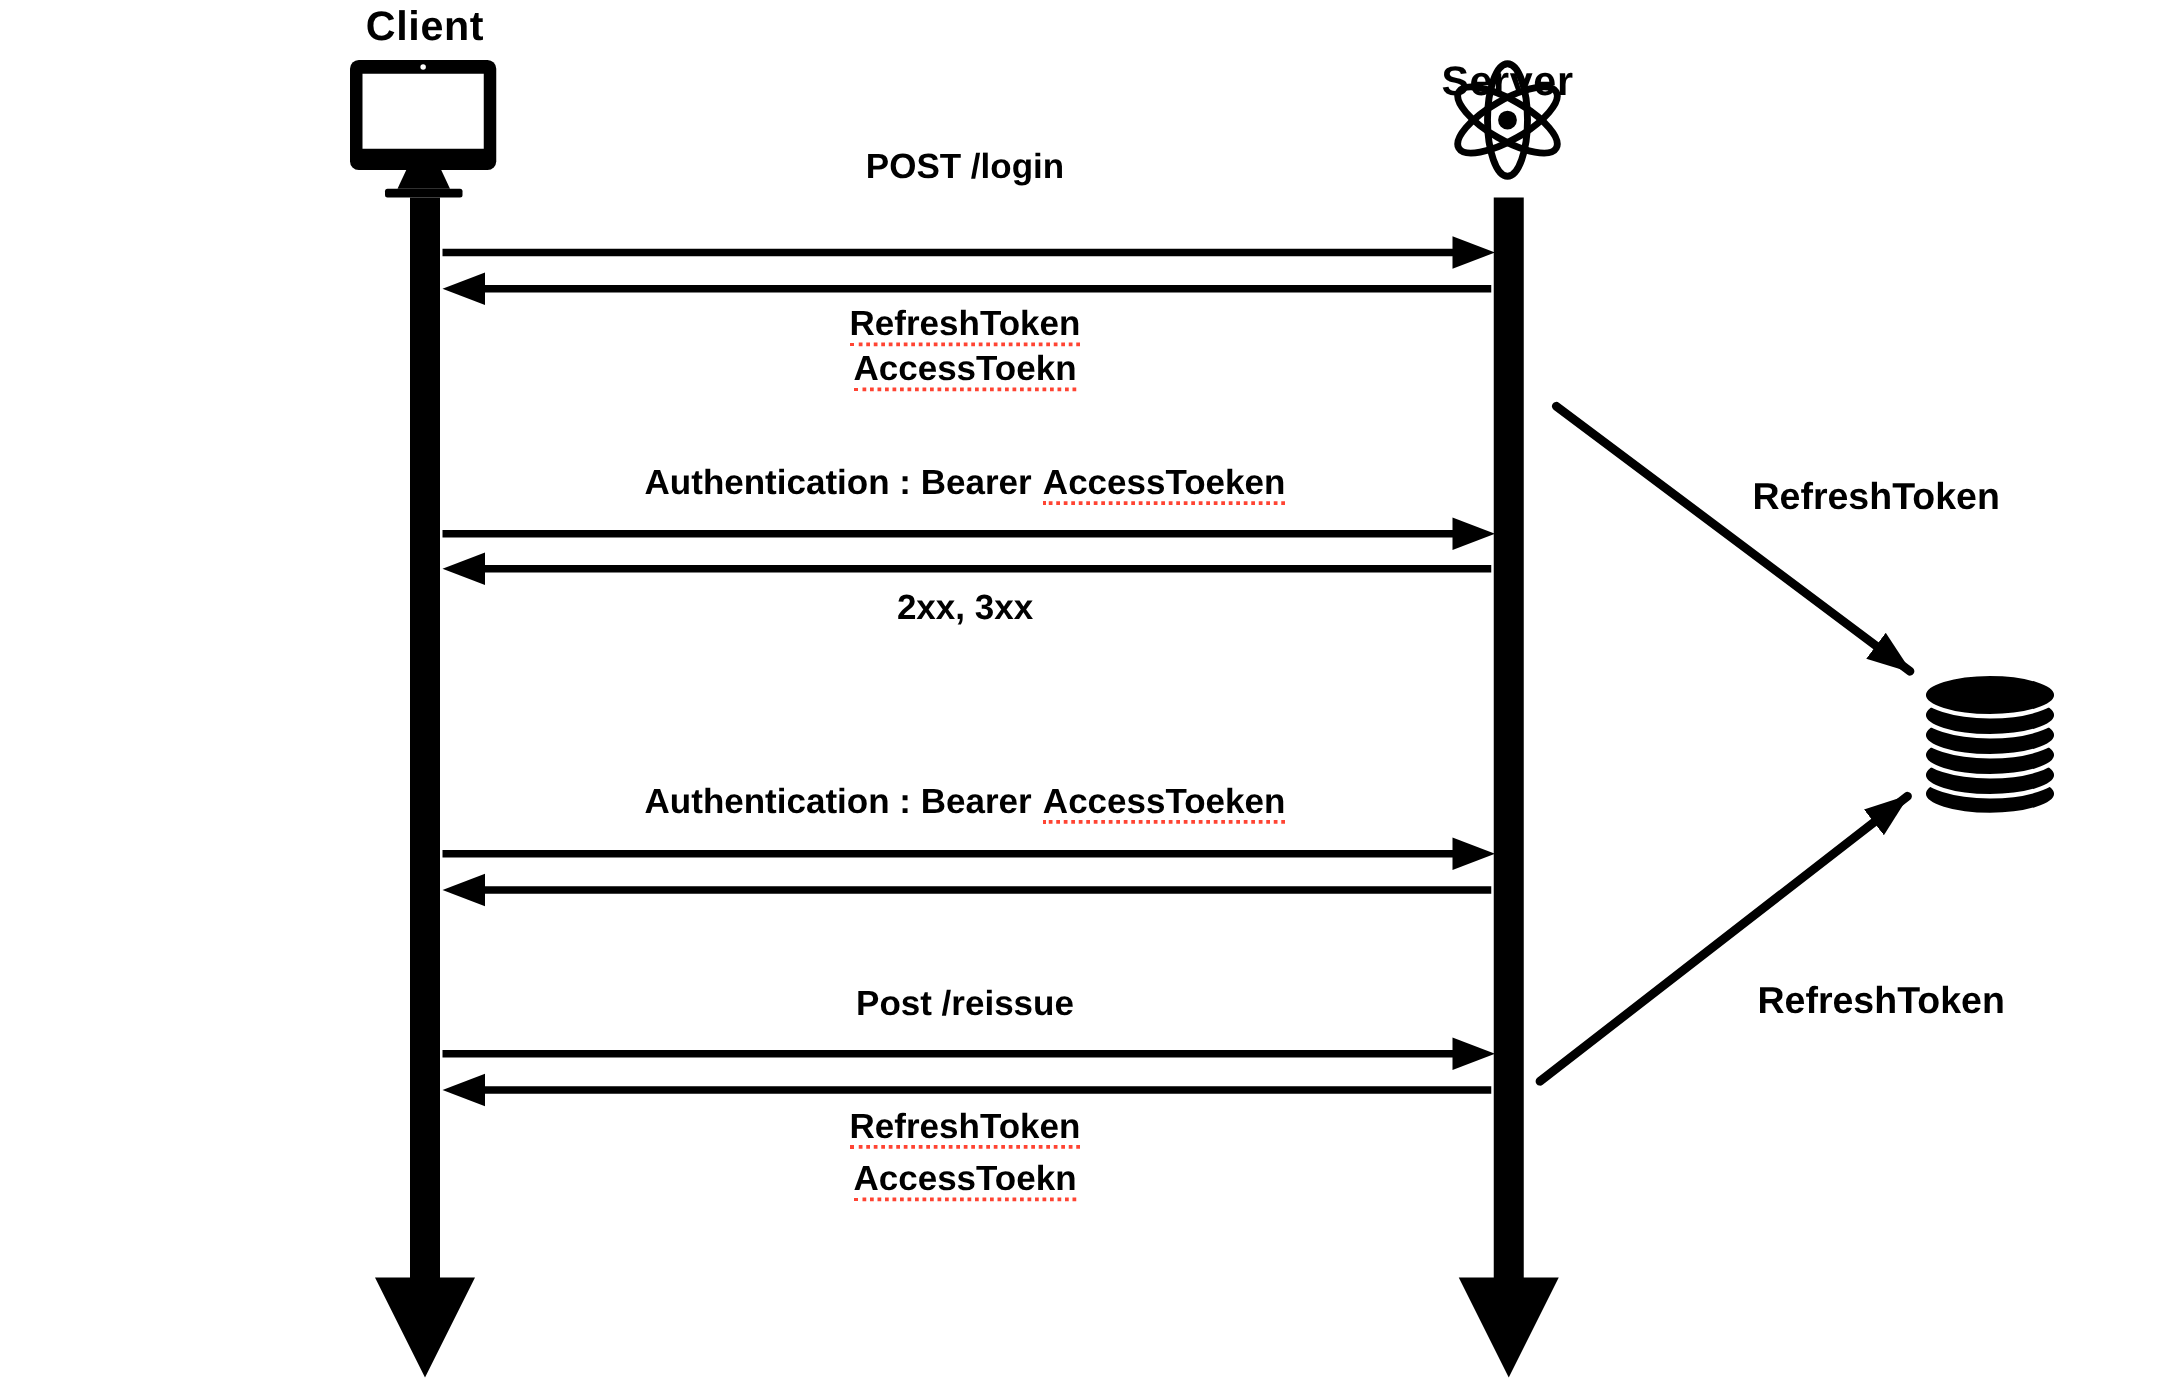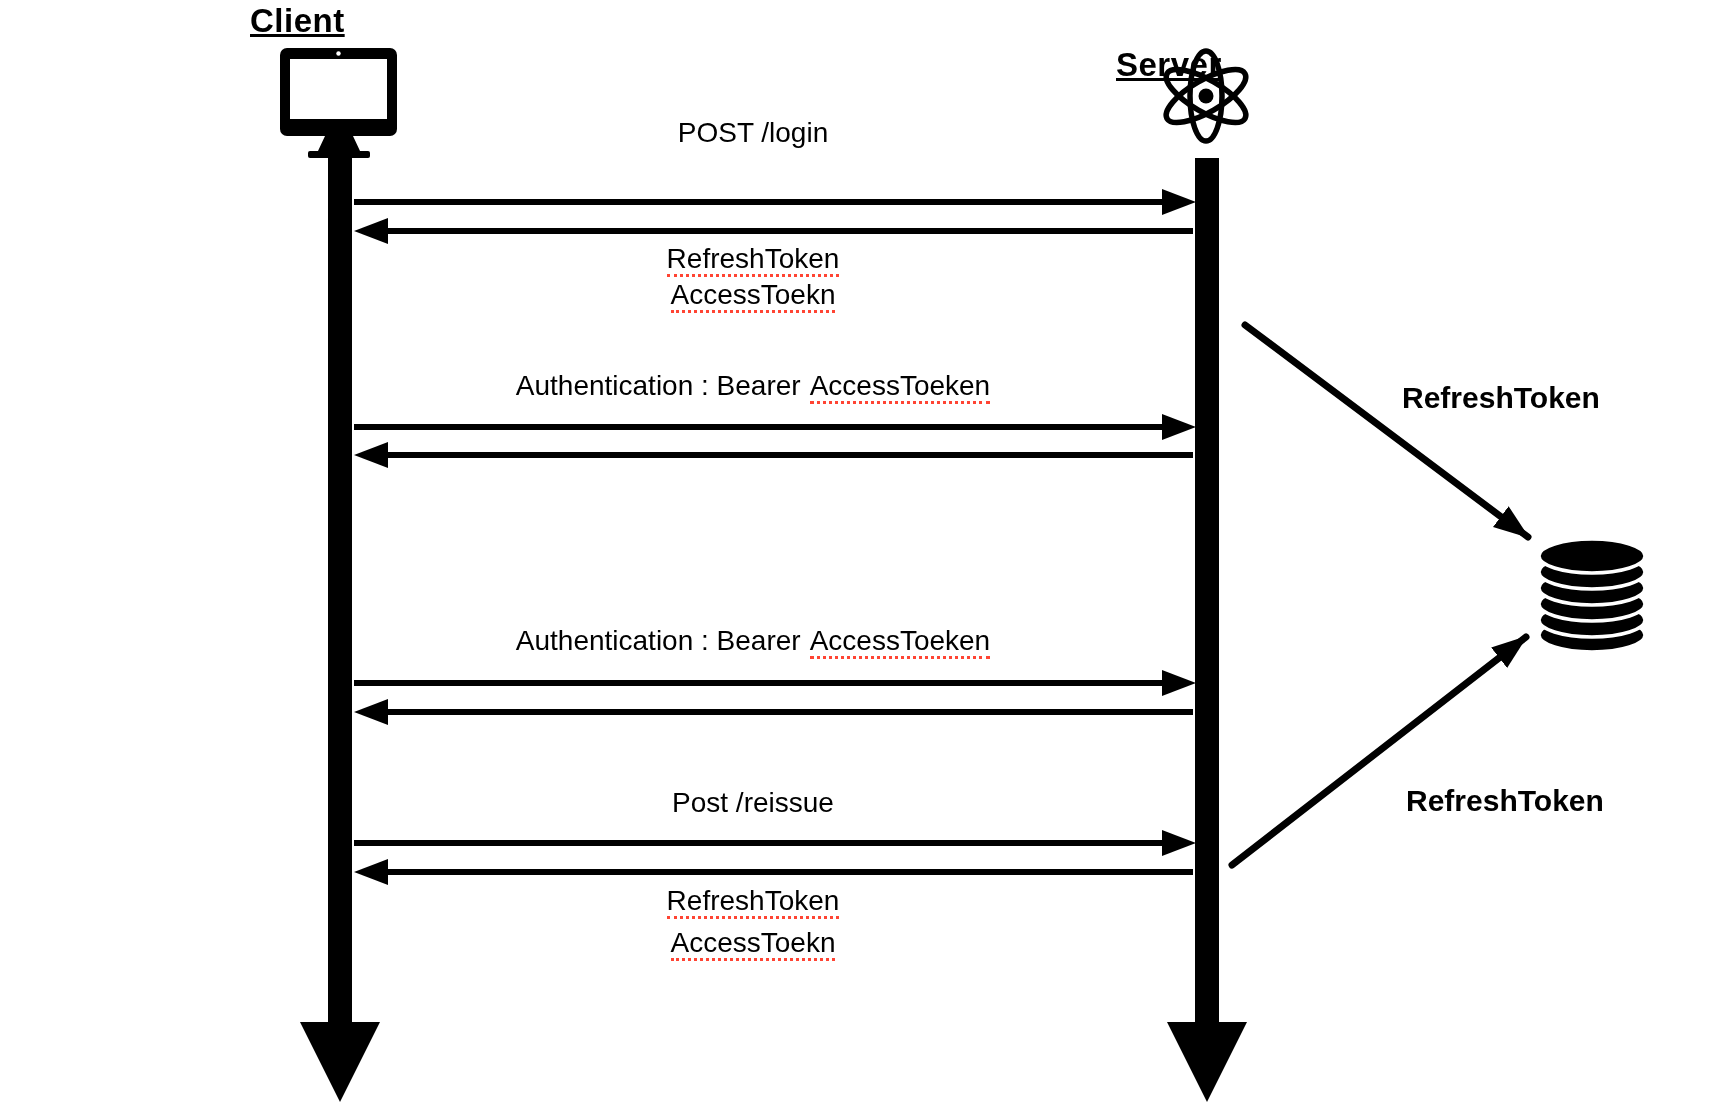--- a/index.html
+++ b/index.html
@@ -8,30 +8,30 @@
     width:1732px;height:1120px;
     background:#ffffff;
     font-family:"Liberation Sans","DejaVu Sans",sans-serif;
     color:#000;
     overflow:hidden;
   }
   .layer{position:absolute;left:0;top:0;}
   .actor-label{
     position:absolute;
     font-size:33px;font-weight:700;
+    text-align:center;
     letter-spacing:0.5px;
-    text-decoration:underline;
   }
   .actor-label.client{left:250px;top:2px;width:180px;}
   .actor-label.server{left:1116px;top:6px;width:180px;margin-top:40px;}
   .msg{
     position:absolute;
-    left:347px;width:812px;
+    left:366px;width:812px;
     text-align:center;
-    font-size:28px;font-weight:400;
+    font-size:28px;font-weight:700;
     line-height:1.05;
     white-space:nowrap;
   }
   .diag-label{
     position:absolute;
     font-size:30px;font-weight:700;
     white-space:nowrap;
   }
   .sp{ 
     display:inline-block;
@@ -144,20 +144,21 @@
     <span class="sp">RefreshToken</span>
   </div>
   <div class="msg" style="top:280px">
     <span class="sp">AccessToekn</span>
   </div>
 
   <div class="msg" style="top:371px">
     <span class="gap">Authentication : Bearer</span><span class="sp">AccessToeken</span>
   </div>
 
+  <div class="msg" style="top:471px">2xx, 3xx</div>
 
   <div class="msg" style="top:626px">
     <span class="gap">Authentication : Bearer</span><span class="sp">AccessToeken</span>
   </div>
 
 
   <div class="msg" style="top:788px">Post /reissue</div>
 
   <div class="msg" style="top:886px">
     <span class="sp">RefreshToken</span>

